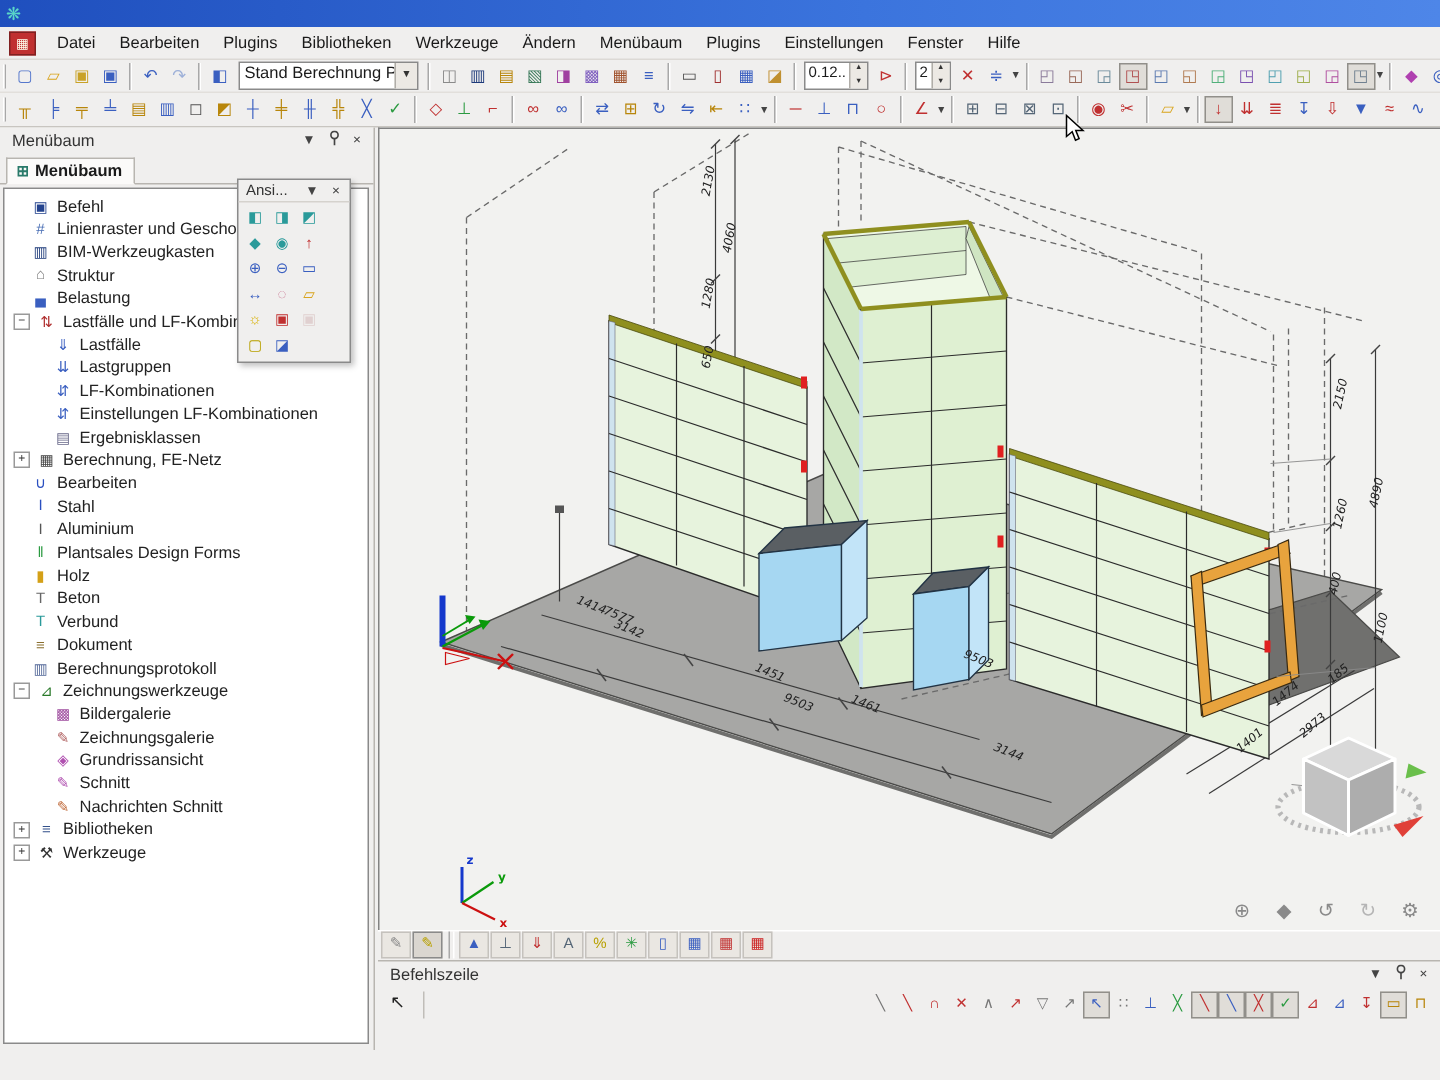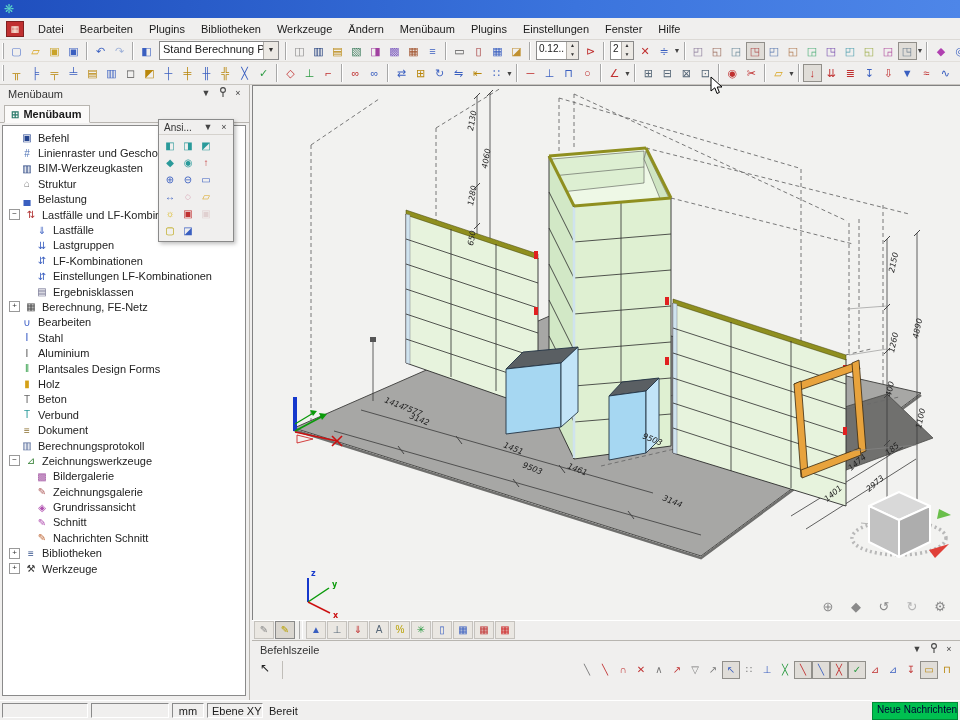--- a/index.html
+++ b/index.html
@@ -737,27 +737,18 @@
           <span class="tbi pressed" style="color: rgb(42, 154, 64);">✓</span>
           <span class="tbi" style="color: rgb(192, 48, 48);">⊿</span>
           <span class="tbi" style="color: rgb(58, 95, 192);">⊿</span>
           <span class="tbi" style="color: rgb(192, 48, 48);">↧</span>
           <span class="tbi pressed" style="color: rgb(184, 134, 11);">▭</span>
           <span class="tbi" style="color: rgb(184, 134, 11);">⊓</span>
         </span>
     </div>
   </div>
 
-  <div id="statusbar">
-    <span class="scell c1"></span>
-    <span class="scell c2"></span>
-    <span class="scell c3">mm</span>
-    <span class="scell c4">Ebene XY</span>
-    <span class="sready">Bereit</span>
-    <span class="ssp"></span>
-    <span class="msgbtn">Neue Nachrichten</span>
-  </div>
 
   <svg id="cursor" width="14" height="20">
     <path d="M1,1 L1,15 L4.8,11.8 L7,17.5 L9.4,16.4 L7.2,11 L12,11 Z" fill="#fff" stroke="#000" stroke-width="1"></path>
   </svg>
 
 </div>
 
 </body></html>

